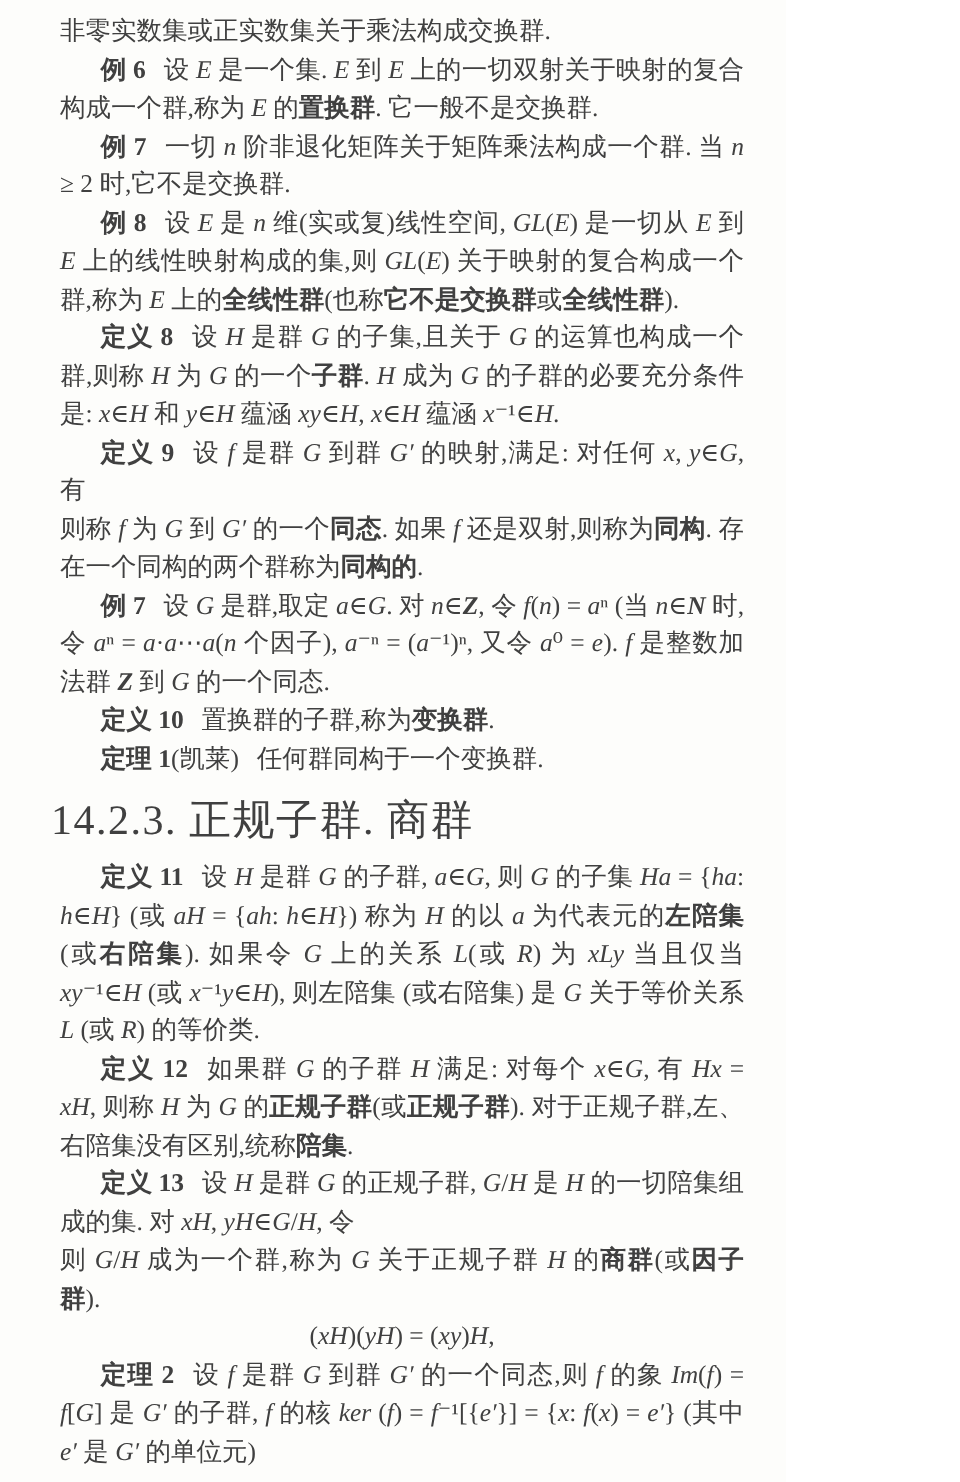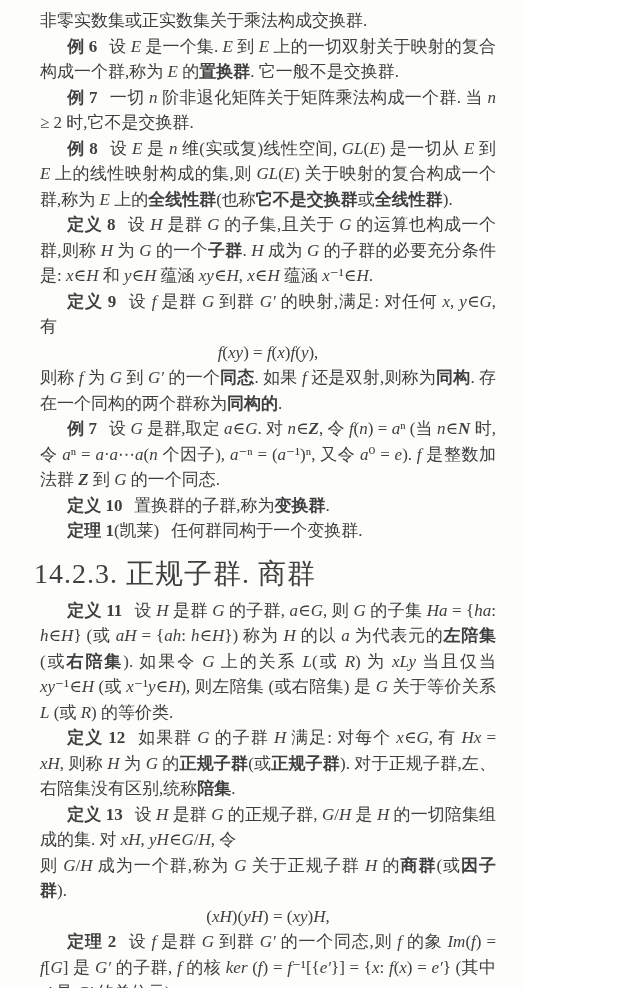--- a/index.html
+++ b/index.html
@@ -48,21 +48,20 @@
 </head>
 <body>
 
 <main class="page">
   <p class="para noindent"><span>非零实数集或正实数集关于乘法构成交换群.</span></p>
   <p class="para"><b class="lead">例 6</b><span>设 <i>E</i> 是一个集. <i>E</i> 到 <i>E</i> 上的一切双射关于映射的复合构成一个群,称为 <i>E</i> 的</span><b>置换群</b><span>. 它一般不是交换群.</span></p>
   <p class="para"><b class="lead">例 7</b><span>一切 <i>n</i> 阶非退化矩阵关于矩阵乘法构成一个群. 当 <i>n</i> ≥ 2 时,它不是交换群.</span></p>
   <p class="para"><b class="lead">例 8</b><span>设 <i>E</i> 是 <i>n</i> 维(实或复)线性空间, <i>GL</i>(<i>E</i>) 是一切从 <i>E</i> 到 <i>E</i> 上的线性映射构成的集,则 <i>GL</i>(<i>E</i>) 关于映射的复合构成一个群,称为 <i>E</i> 上的</span><b>全线性群</b><span>(也称</span><b>它不是交换群</b><span>或</span><b>全线性群</b><span>).</span></p>
   <p class="para"><b class="lead">定义 8</b><span>设 <i>H</i> 是群 <i>G</i> 的子集,且关于 <i>G</i> 的运算也构成一个群,则称 <i>H</i> 为 <i>G</i> 的一个</span><b>子群</b><span>. <i>H</i> 成为 <i>G</i> 的子群的必要充分条件是: <i>x</i>∈<i>H</i> 和 <i>y</i>∈<i>H</i> 蕴涵 <i>xy</i>∈<i>H</i>, <i>x</i>∈<i>H</i> 蕴涵 <i>x</i>⁻¹∈<i>H</i>.</span></p>
   <p class="para"><b class="lead">定义 9</b><span>设 <i>f</i> 是群 <i>G</i> 到群 <i>G′</i> 的映射,满足: 对任何 <i>x</i>, <i>y</i>∈<i>G</i>, 有</span></p>
-  <p class="para formula"><span><i>f</i>(<i>xy</i>) = <i>f</i>(<i>x</i>)<i>f</i>(<i>y</i>),</span></p>
   <p class="para noindent"><span>则称 <i>f</i> 为 <i>G</i> 到 <i>G′</i> 的一个</span><b>同态</b><span>. 如果 <i>f</i> 还是双射,则称为</span><b>同构</b><span>. 存在一个同构的两个群称为</span><b>同构的</b><span>.</span></p>
   <p class="para"><b class="lead">例 7</b><span>设 <i>G</i> 是群,取定 <i>a</i>∈<i>G</i>. 对 <i>n</i>∈</span><b><i>Z</i></b><span>, 令 <i>f</i>(<i>n</i>) = <i>a</i>ⁿ (当 <i>n</i>∈</span><b><i>N</i></b><span> 时,令 <i>a</i>ⁿ = <i>a</i>·<i>a</i>⋯<i>a</i>(<i>n</i> 个因子), <i>a</i>⁻ⁿ = (<i>a</i>⁻¹)ⁿ, 又令 <i>a</i>⁰ = <i>e</i>). <i>f</i> 是整数加法群 </span><b><i>Z</i></b><span> 到 <i>G</i> 的一个同态.</span></p>
   <p class="para"><b class="lead">定义 10</b><span>置换群的子群,称为</span><b>变换群</b><span>.</span></p>
   <p class="para"><b>定理 1</b><span class="lead">(凯莱)</span><span>任何群同构于一个变换群.</span></p>
 
   <h2 class="section-heading">14.2.3. 正规子群. 商群</h2>
 
   <p class="para"><b class="lead">定义 11</b><span>设 <i>H</i> 是群 <i>G</i> 的子群, <i>a</i>∈<i>G</i>, 则 <i>G</i> 的子集 <i>Ha</i> = {<i>ha</i>: <i>h</i>∈<i>H</i>} (或 <i>aH</i> = {<i>ah</i>: <i>h</i>∈<i>H</i>}) 称为 <i>H</i> 的以 <i>a</i> 为代表元的</span><b>左陪集</b><span>(或</span><b>右陪集</b><span>). 如果令 <i>G</i> 上的关系 <i>L</i>(或 <i>R</i>) 为 <i>xLy</i> 当且仅当 <i>xy</i>⁻¹∈<i>H</i> (或 <i>x</i>⁻¹<i>y</i>∈<i>H</i>), 则左陪集 (或右陪集) 是 <i>G</i> 关于等价关系 <i>L</i> (或 <i>R</i>) 的等价类.</span></p>
   <p class="para"><b class="lead">定义 12</b><span>如果群 <i>G</i> 的子群 <i>H</i> 满足: 对每个 <i>x</i>∈<i>G</i>, 有 <i>Hx</i> = <i>xH</i>, 则称 <i>H</i> 为 <i>G</i> 的</span><b>正规子群</b><span>(或</span><b>正规子群</b><span>). 对于正规子群,左、右陪集没有区别,统称</span><b>陪集</b><span>.</span></p>
   <p class="para"><b class="lead">定义 13</b><span>设 <i>H</i> 是群 <i>G</i> 的正规子群, <i>G</i>/<i>H</i> 是 <i>H</i> 的一切陪集组成的集. 对 <i>xH</i>, <i>yH</i>∈<i>G</i>/<i>H</i>, 令</span></p>

